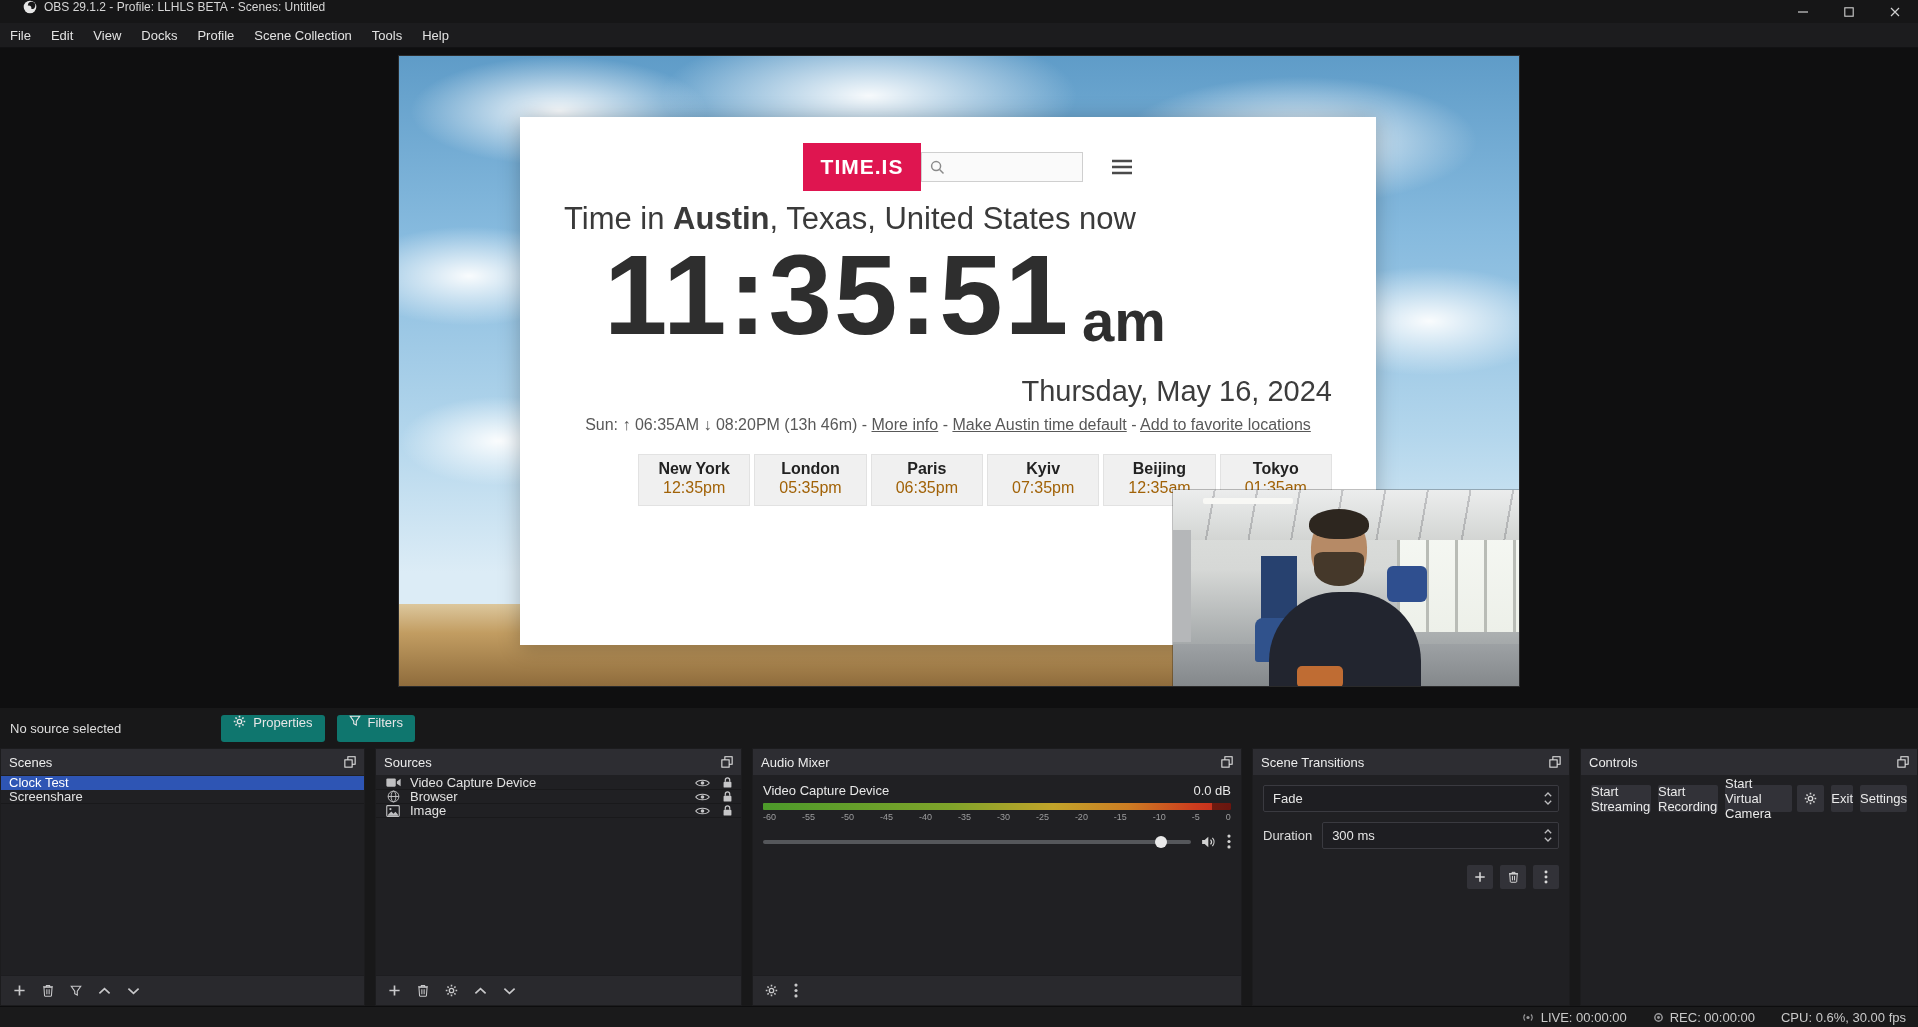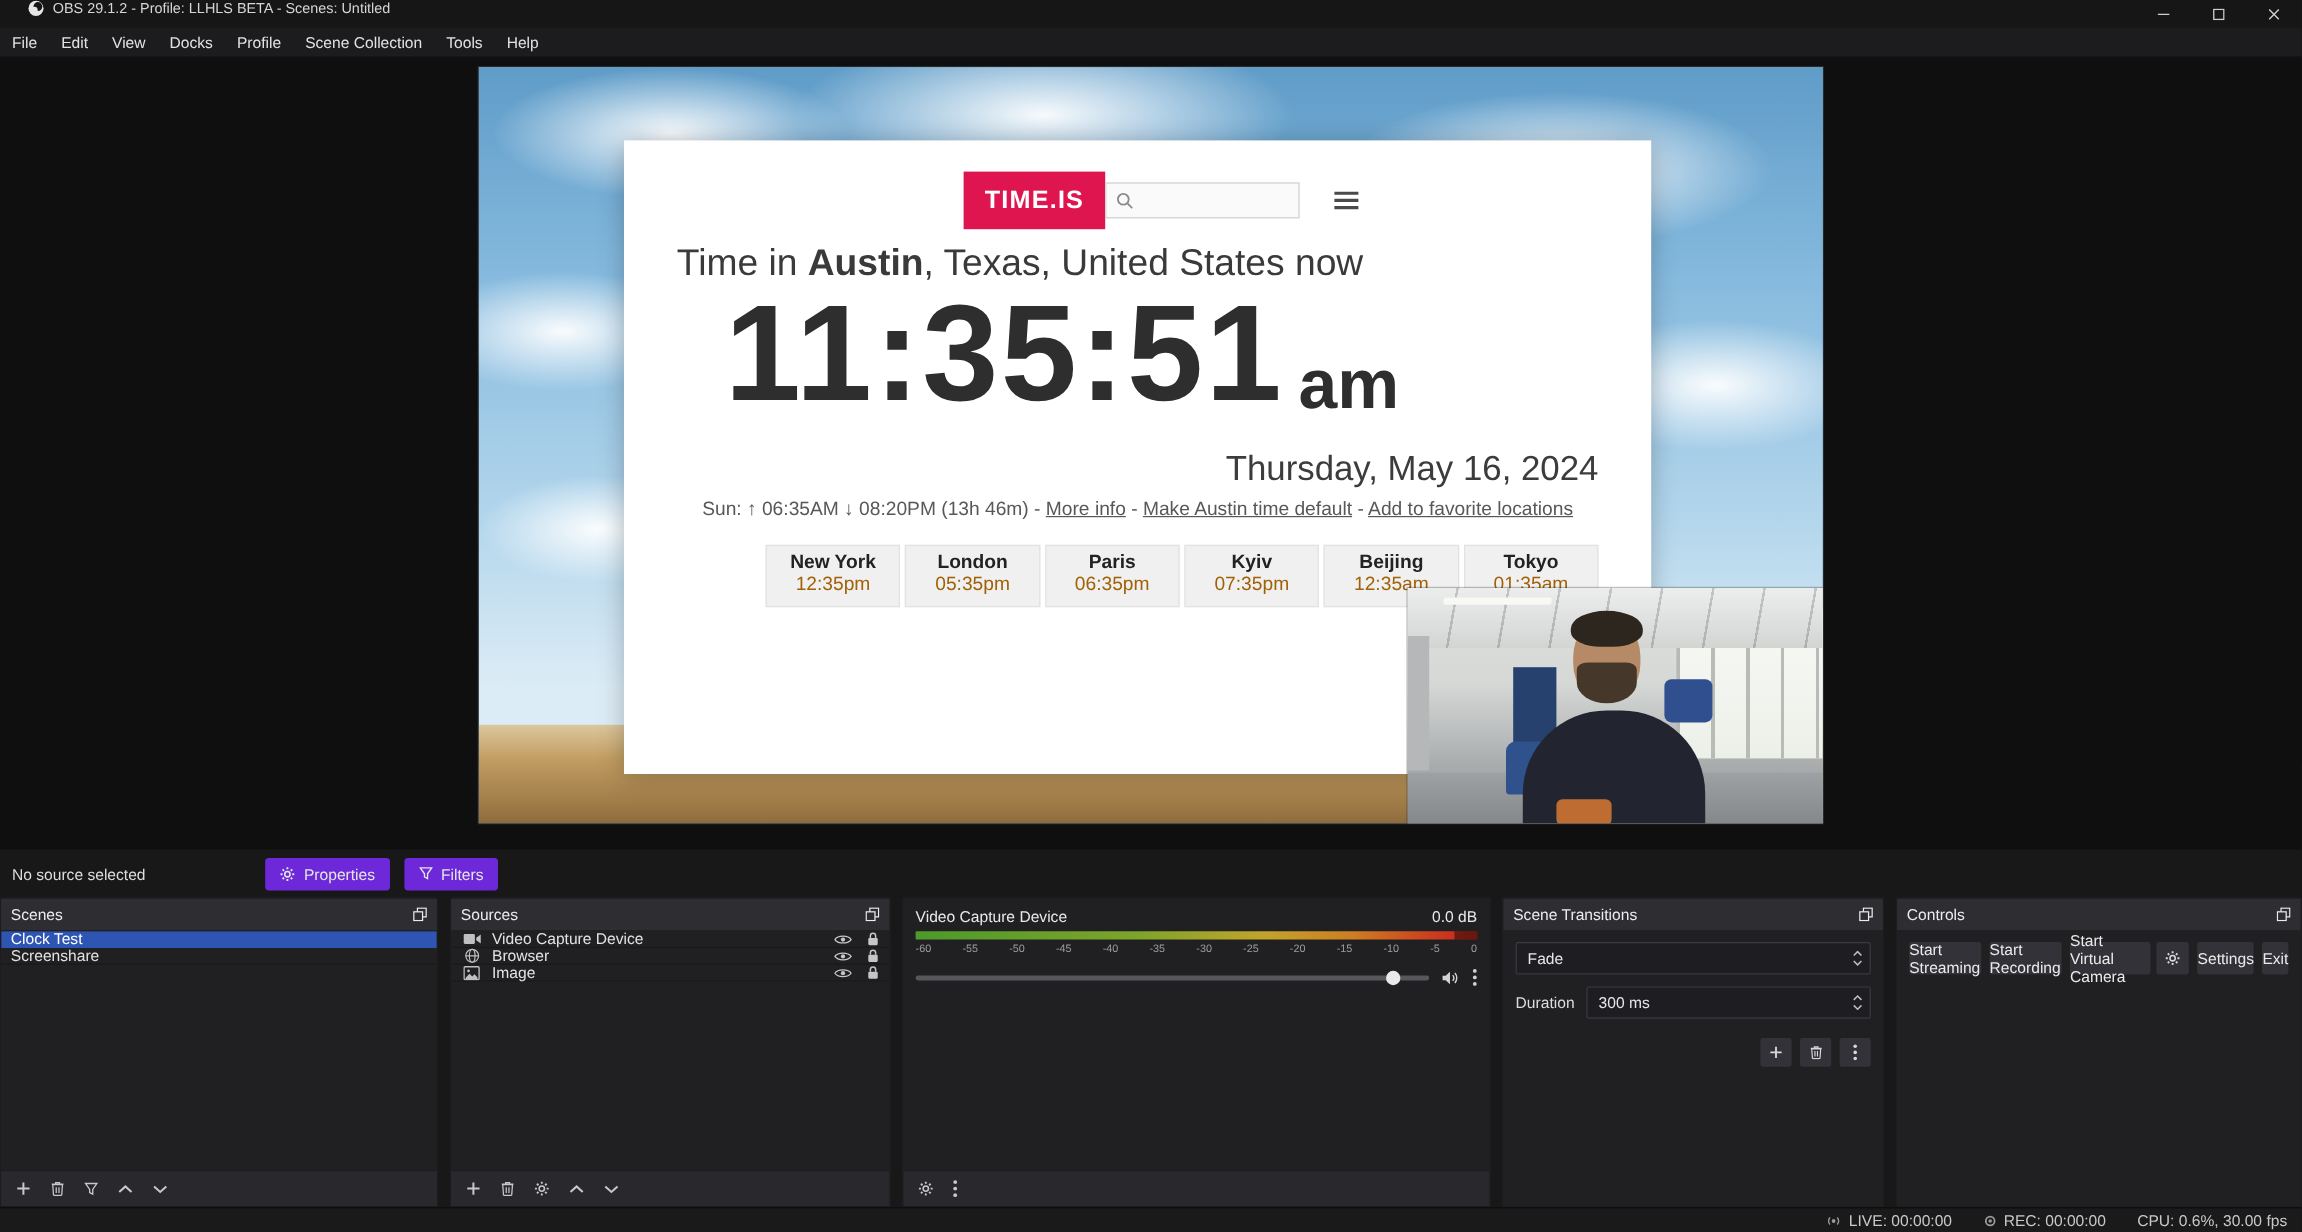--- a/index.html
+++ b/index.html
@@ -77,21 +77,21 @@
     border-radius:46% 46% 0 0 / 72% 72% 0 0; }
   .wc-head { position:absolute; left:138px; top:26px; width:56px; height:68px; background:#b68a66; border-radius:46%; }
   .wc-hair { position:absolute; left:136px; top:19px; width:60px; height:30px; background:#2d261f; border-radius:50% 50% 42% 42%; }
   .wc-beard { position:absolute; left:141px; top:62px; width:50px; height:34px; background:#45382a; border-radius:18% 18% 50% 50%; }
   .wc-orange { position:absolute; left:124px; top:176px; width:46px; height:22px; background:#bf6c33; border-radius:5px; }
 
   
   .src-toolbar { height:40px; flex:none; display:flex; align-items:center; padding:0 10px; background:#181819; }
   .src-status { font-size:13px; color:#dedede; }
   .src-buttons { display:flex; gap:12px; margin-left:100px; }
-  .tool-btn { display:flex; align-items:center; gap:7px; background:#6d28d9; border-radius:3px;
+  .tool-btn { display:flex; gap:7px; background:#0f766e; border-radius:3px;
     height:27px; padding:0 12px; font-size:13px; color:#e6e6e6; }
 
   
   .docks { height:258px; flex:none; display:flex; gap:10px; background:#181819; }
   .panel { background:#2a2a2e; border:1px solid #1c1c1e; display:flex; flex-direction:column; }
   .panel-header { height:27px; flex:none; display:flex; align-items:center; justify-content:space-between;
     padding:0 8px; background:#2d2d32; border-bottom:1px solid #202023; font-size:13px; color:#ececec; }
   .panel-body { flex:1; background:#202023; display:flex; flex-direction:column; overflow:hidden; }
   .panel-toolbar { height:30px; flex:none; display:flex; align-items:center; gap:16px; padding:0 12px;
     background:#29292d; border-top:1px solid #1d1d20; color:#c8c8ca; }
@@ -459,20 +459,29 @@
           </span>
         <span>
             <svg class="ic" width="13" height="8" viewBox="0 0 14 8">
               <path d="M1.5 1.5 7 6.5l5.5-5" fill="none" stroke="currentColor" stroke-width="1.8"></path>
             </svg>
           </span>
       </div>
     </div>
 
     <div class="panel p-mixer">
+      <div class="panel-header">
+        <span>Audio Mixer</span>
+        <span>
+            <svg class="ic" width="12" height="12" viewBox="0 0 14 14">
+              <rect x="1" y="4.5" width="8.5" height="8.5" fill="none" stroke="currentColor" stroke-width="1.2"></rect>
+              <path d="M4.5 4.5V1h8.5v8.5h-3.5" fill="none" stroke="currentColor" stroke-width="1.2"></path>
+            </svg>
+          </span>
+      </div>
       <div class="panel-body">
         <div class="mixer-pad">
           <div class="mixer-name">
             <span>Video Capture Device</span>
             <span>0.0 dB</span>
           </div>
           <div class="meter"></div>
           <div class="db-scale">
             <span>-60</span>
               <span>-55</span>
@@ -606,22 +615,22 @@
             <div class="ctl-btn">Start Virtual Camera</div>
             <div class="vcam-gear">
                 <svg class="ic" width="13" height="13" viewBox="0 0 20 20">
                   <circle cx="10" cy="10" r="3.4" fill="none" stroke="currentColor" stroke-width="2"></circle>
                   <g stroke="currentColor" stroke-width="2.4">
                     <path d="M10 1.2v2.6M10 16.2v2.6M1.2 10h2.6M16.2 10h2.6M3.8 3.8l1.9 1.9M14.3 14.3l1.9 1.9M3.8 16.2l1.9-1.9M14.3 5.7l1.9-1.9"></path>
                   </g>
                 </svg>
               </div>
           </div>
+          <div class="ctl-btn">Exit</div>
           <div class="ctl-btn">Settings</div>
-          <div class="ctl-btn">Exit</div>
         </div>
       </div>
     </div>
   </div>
 
   <div class="statusbar">
     <span class="stat">
       <span class="stat-ic">
           <svg class="ic" width="14" height="11" viewBox="0 0 16 12">
             <circle cx="8" cy="6" r="1.8" fill="currentColor"></circle>

